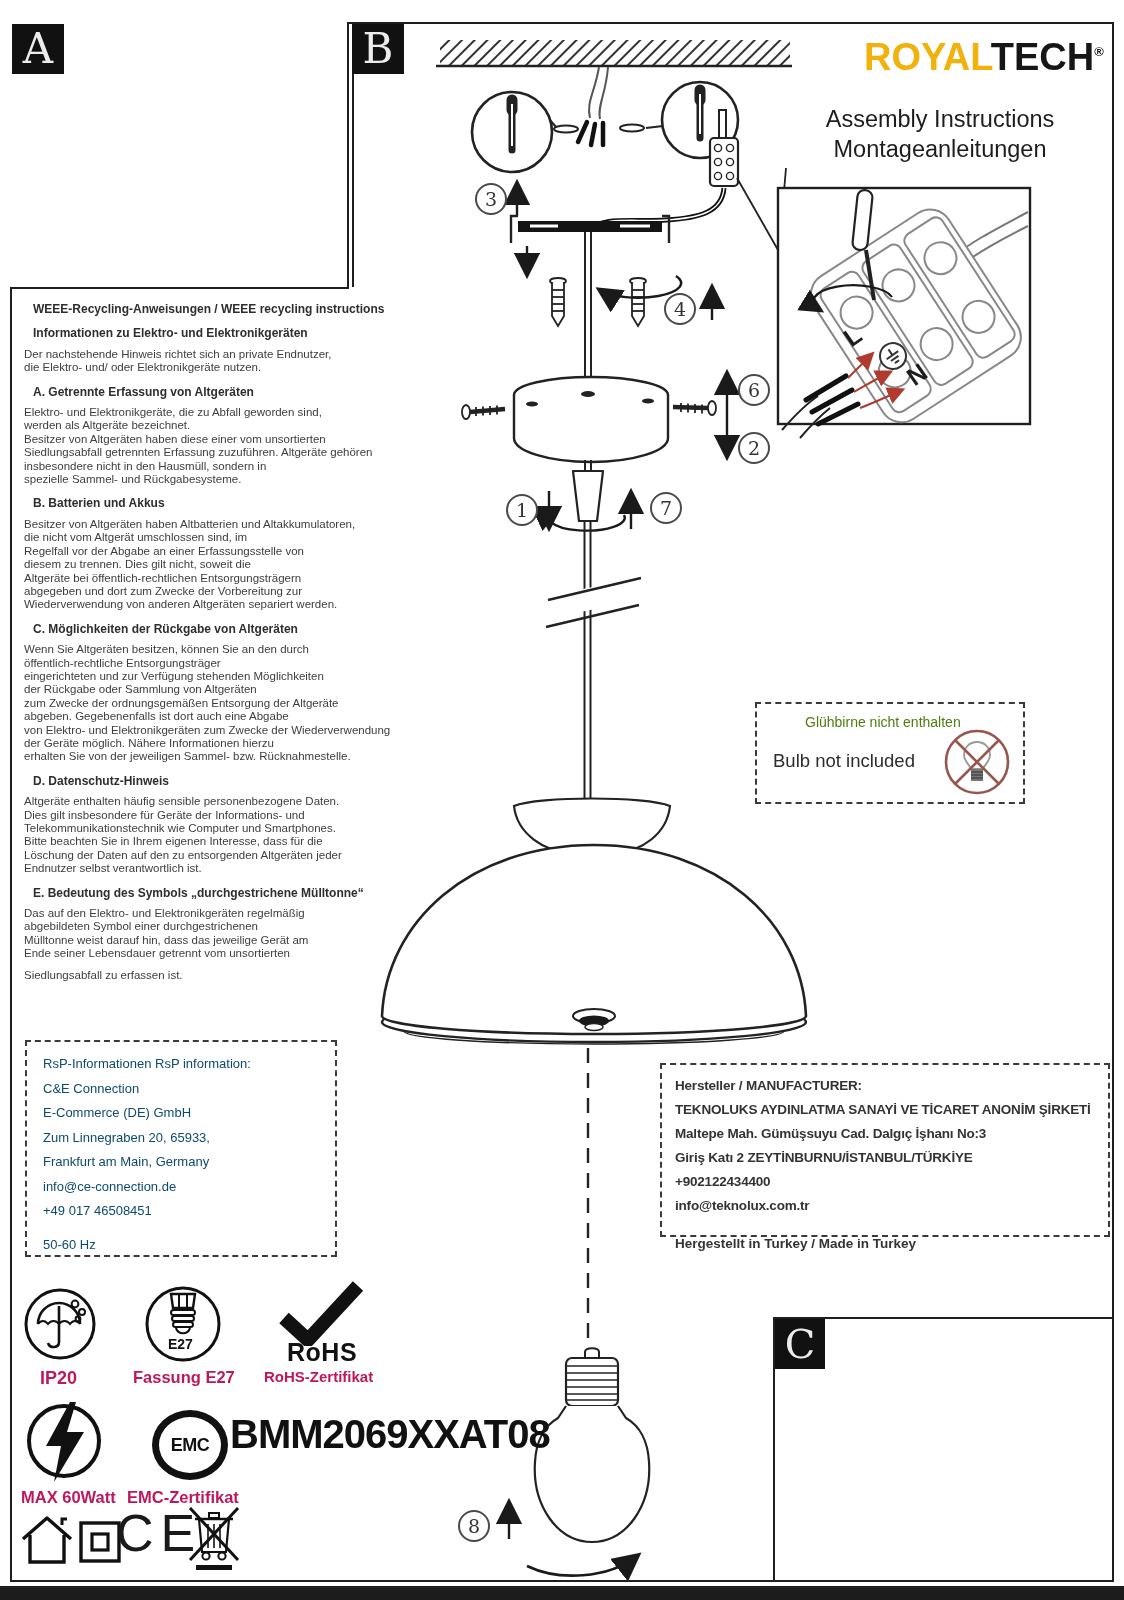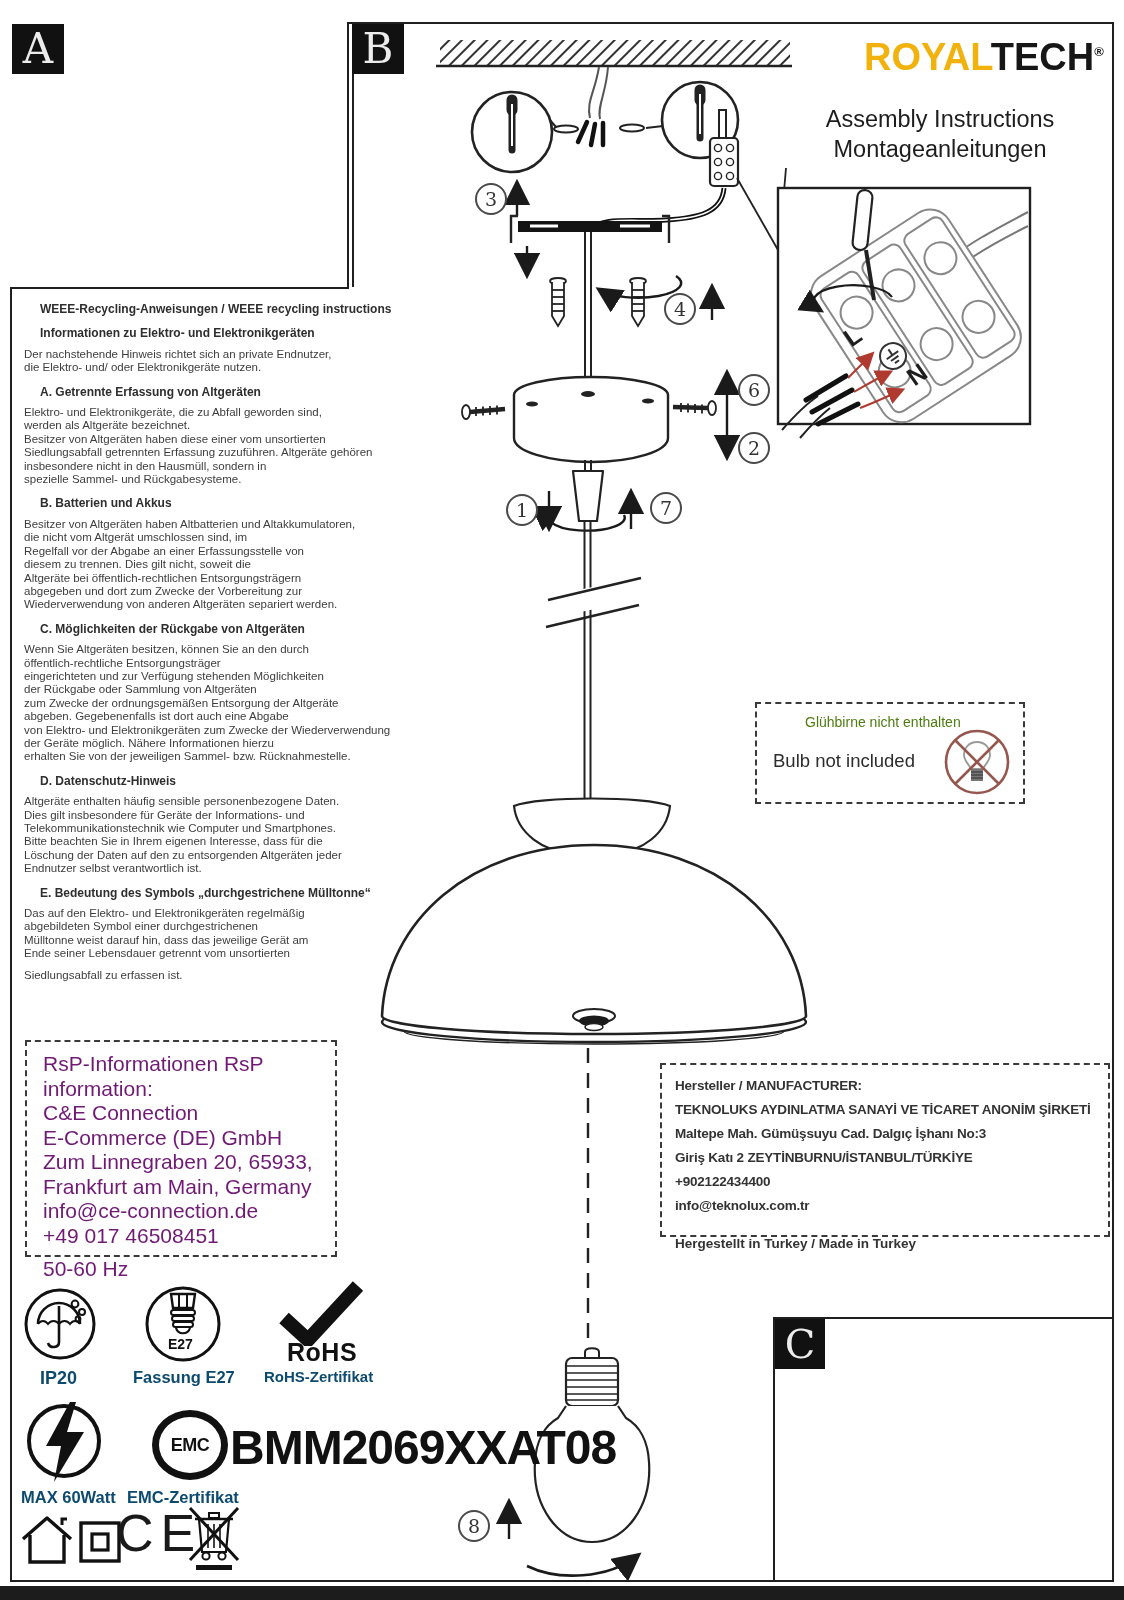--- a/index.html
+++ b/index.html
@@ -7,43 +7,43 @@
         font-family:"Liberation Sans",sans-serif;color:#222;}
   .abs{position:absolute;}
   .page-border{left:10px;top:22px;width:1100px;height:1556px;border:2px solid #1f1f1f;}
   .bottom-bar{left:0;top:1586px;width:1124px;height:14px;background:#1c1c1c;}
   .panel-a{left:10px;top:22px;width:337px;height:265px;border-right:2px solid #1f1f1f;border-bottom:2px solid #1f1f1f;background:#fff;}
   .b-divider{left:352px;top:70px;width:2px;height:217px;background:#1f1f1f;}
   .sec-label{width:52px;height:50px;background:#111;color:#ececec;display:flex;align-items:center;justify-content:center;
              font-family:"DejaVu Serif",serif;font-size:42px;font-weight:400;line-height:1;}
   .weee{left:24px;top:292px;width:404px;color:#3d3d3d;}
   .wb{white-space:pre-line;font-size:11.5px;line-height:13.4px;margin:0 0 8px 0;}
-  .wb.h{font-weight:bold;color:#2e2e2e;font-size:12px;margin:11px 0 7px 16px;}
+  .wb.h{font-weight:bold;color:#2e2e2e;font-size:12px;margin:11px 0 7px 9px;}
   .brand{left:832px;top:36px;width:280px;font-size:38px;font-weight:bold;letter-spacing:0;white-space:nowrap;margin-left:32px;}
   .brand .p1{color:#f2b20d;}
   .brand .p2{color:#161616;}
   .brand .reg{font-size:13px;vertical-align:super;color:#161616;}
   .titles{left:790px;top:104px;width:300px;text-align:center;font-size:23.5px;color:#1d1d1d;line-height:30px;}
   .bulb-box{left:755px;top:702px;width:266px;height:98px;border:2px dashed #3a3a3a;}
   .bulb-box .t1{position:absolute;left:16px;top:10px;font-size:14px;color:#4d7c0f;margin-left:32px;}
   .bulb-box .t2{position:absolute;left:16px;top:46px;font-size:18.5px;color:#2d2d2d;}
   .rsp-box{left:25px;top:1040px;width:308px;height:213px;border:2px dashed #3a3a3a;}
-  .rsp-line{position:relative;margin:0 0 0 16px;font-size:21px;color:#701a75;line-height:24.5px;}
+  .rsp-line{position:relative;margin:0 0 0 16px;font-size:13px;color:#0c4a6e;line-height:24.5px;}
   .man-box{left:660px;top:1063px;width:446px;height:170px;border:2px dashed #3a3a3a;}
   .man-line{margin:0 0 0 13px;font-size:13.5px;font-weight:bold;letter-spacing:-0.2px;color:#333;line-height:24px;}
   .man-made{margin:18px 0 0 13px;font-size:13.5px;font-weight:bold;color:#333;}
   .step{border:2px solid #4a4a4a;border-radius:50%;width:28px;height:28px;display:flex;align-items:center;justify-content:center;
         font-family:"DejaVu Serif",serif;font-size:19px;color:#333;background:#fff;}
   .wirelabel{font-size:25px;font-weight:bold;color:#1d1d1d;transform:rotate(-35deg);}
-  .icon-label{font-weight:bold;color:#0c4a6e;font-size:16.5px;}
+  .icon-label{font-weight:bold;color:#be185d;font-size:16.5px;}
   .rohs-word{font-weight:bold;color:#111;font-size:25px;letter-spacing:0.5px;}
   .emc-oval{width:62px;height:56px;border:7px solid #111;border-radius:50%;display:flex;align-items:center;justify-content:center;}
   .emc-oval span{font-weight:bold;font-size:18px;color:#111;letter-spacing:-0.5px;}
   .ce-mark{font-size:52px;font-weight:normal;color:#1a1a1a;letter-spacing:7px;font-family:"Liberation Sans",sans-serif;}
-  .product-code{font-size:48px;font-weight:bold;color:#111;letter-spacing:-1px;margin-top:8px;}
+  .product-code{font-size:40px;font-weight:bold;color:#111;letter-spacing:-1px;}
   .panel-c{left:773px;top:1317px;width:337px;height:261px;border:2px solid #1f1f1f;background:#fff;}
 </style>
 </head>
 <body>
 
 <div id="page">
 
   <svg class="abs" style="left:0;top:0;" width="1124" height="1600" viewBox="0 0 1124 1600">
     <defs>
       <pattern id="hatch" width="9" height="9" patternUnits="userSpaceOnUse" patternTransform="rotate(45)">

